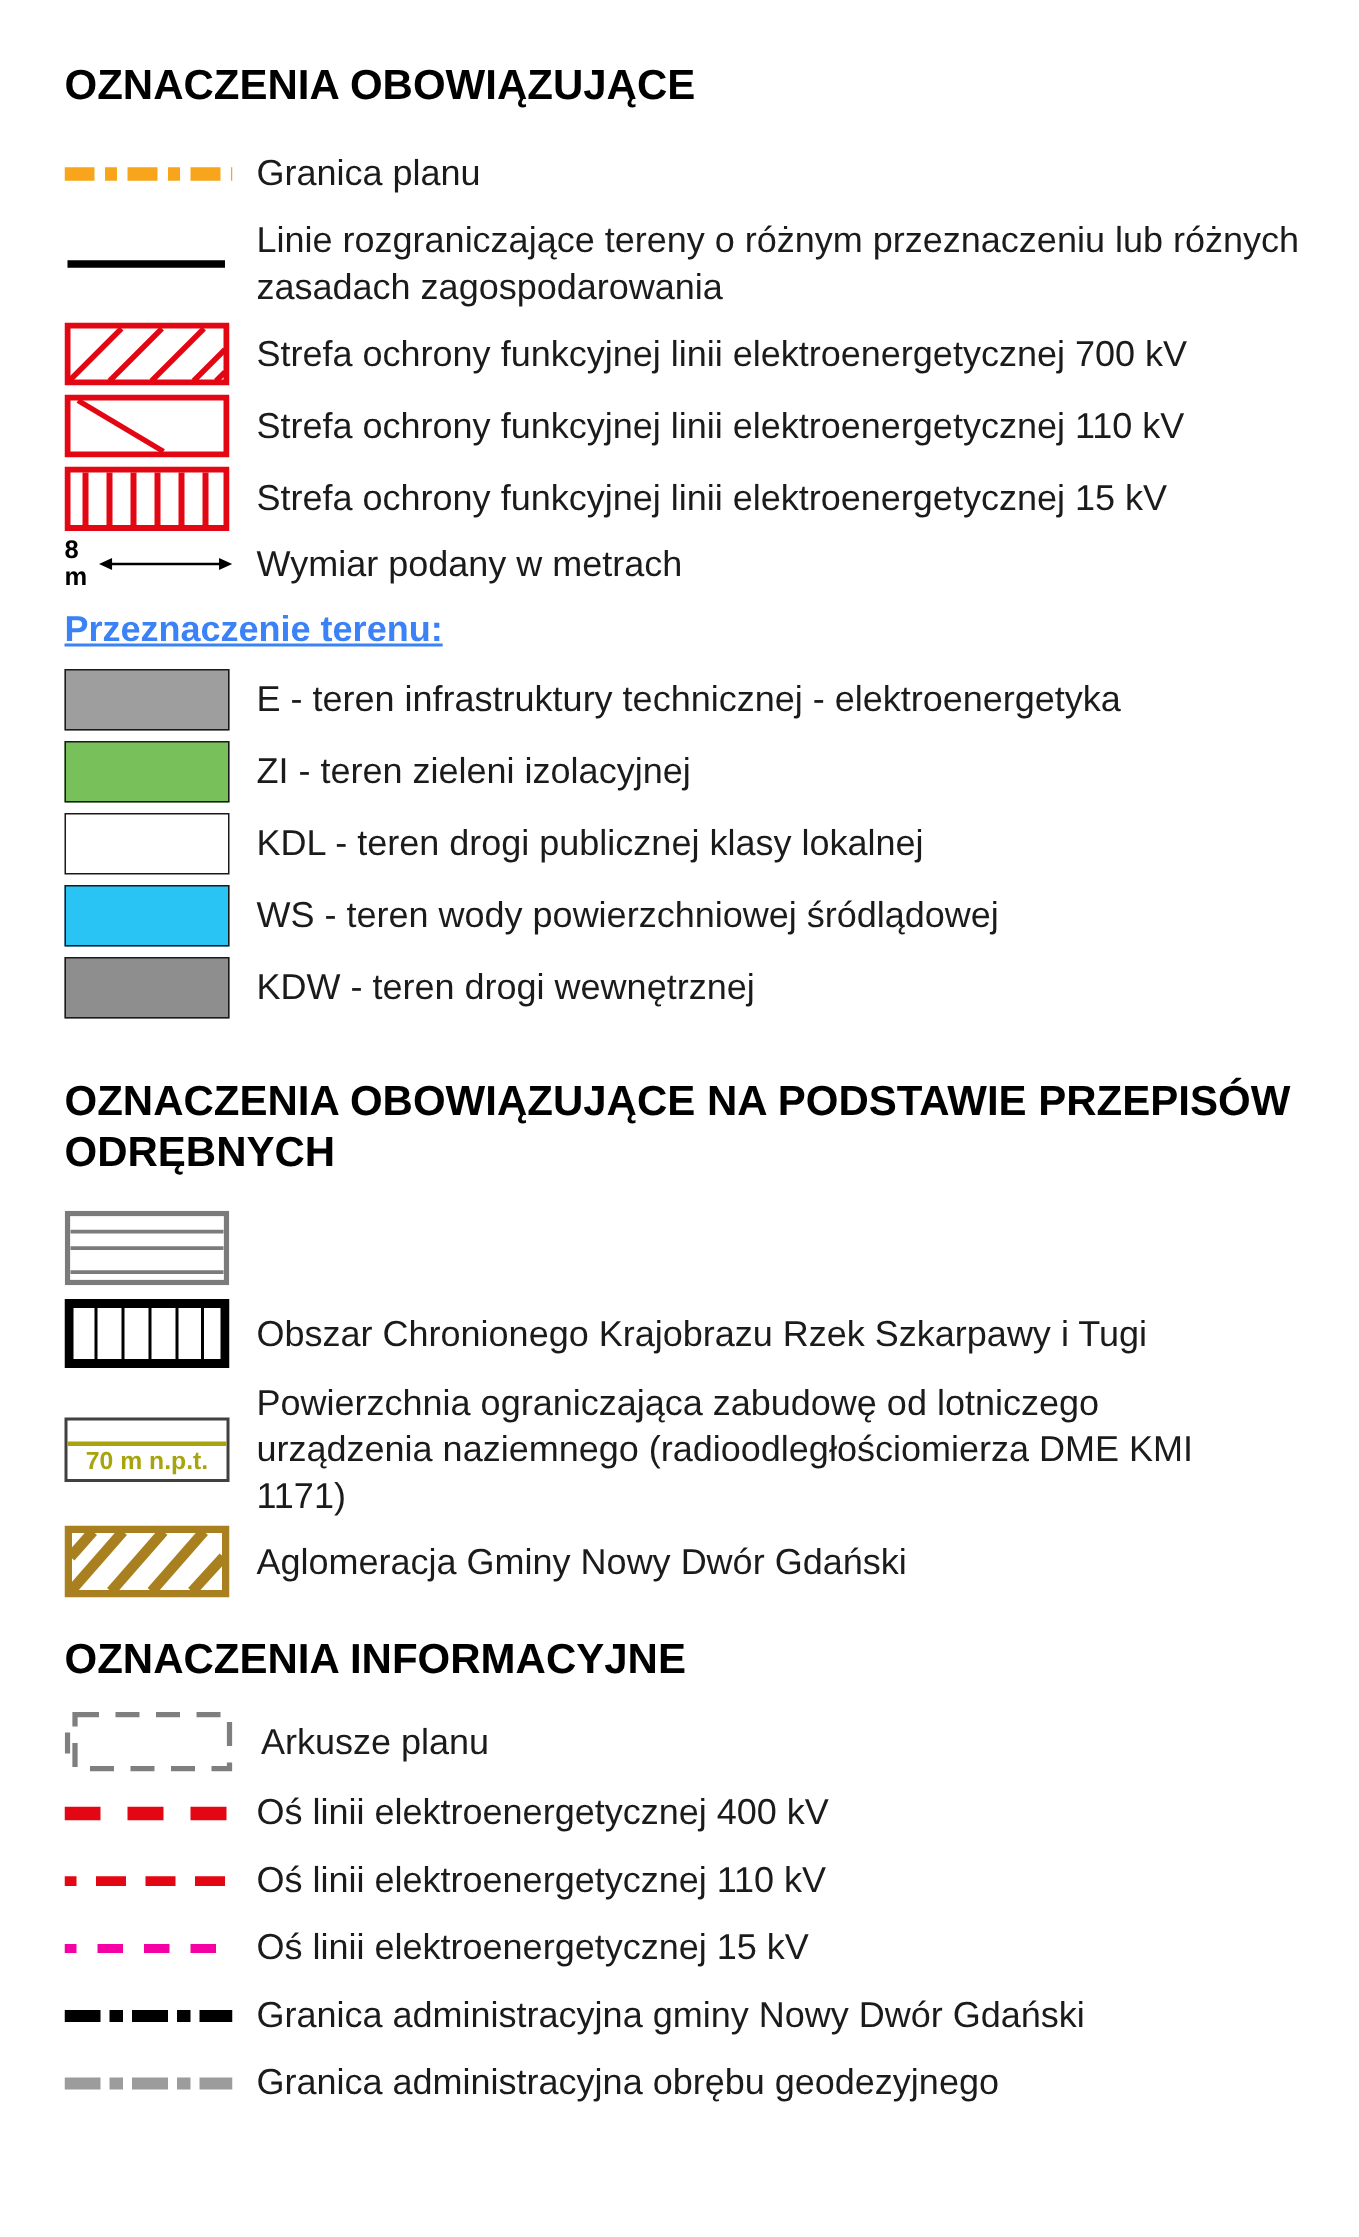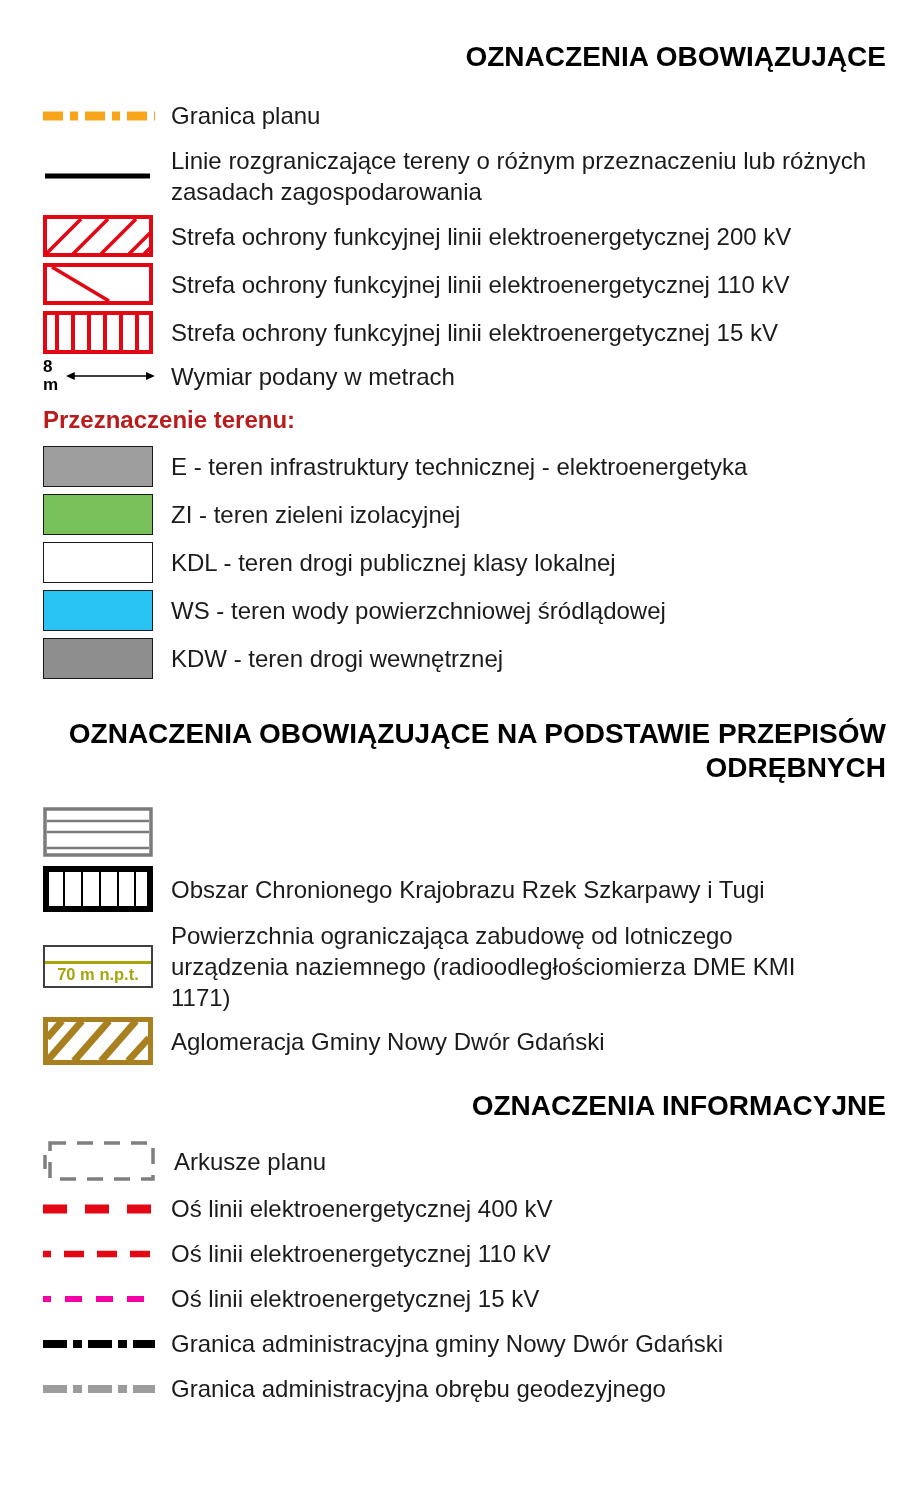--- a/index.html
+++ b/index.html
@@ -8,25 +8,26 @@
     width: 906px; height: 1491px;
     background: #ffffff;
     font-family: "Liberation Sans", sans-serif;
     color: #1b1b1b;
     overflow: hidden;
   }
   .legend { padding: 40px 20px 0 43px; }
 
   .sec-title {
     font-size: 28px; line-height: 34px; font-weight: bold; color: #000;
-    margin: 0; max-width: 845px; text-align: right;
+    margin: 0; max-width: 845px;
   }
   .sub-title {
-    font-size: 24px; line-height: 28px; font-weight: bold; color: #b91c1c;
+    font-size: 24px; line-height: 28px; font-weight: bold; color: #3b82f6;
     margin: 0;
+    text-decoration: underline;
   }
 
   .row { display: flex; align-items: center; }
   .sym { flex: 0 0 112px; margin-right: 16px; display: flex; align-items: center; }
   .lbl { font-size: 24px; line-height: 31px; max-width: 712px; }
   .lbl-narrow { max-width: 640px; }
 
   .swatch { width: 110px; height: 41px; border: 1px solid #1a1a1a; }
   .sw-e   { background: #9E9E9E; }
   .sw-r   { background: #FFFF00; }
@@ -76,21 +77,21 @@
         <rect x="2" y="2" width="106" height="38" fill="#ffffff" stroke="#E30613" stroke-width="4"></rect>
         <g stroke="#E30613" stroke-width="3.6">
           <line x1="3" y1="39" x2="38" y2="4"></line>
           <line x1="30" y1="39" x2="65" y2="4"></line>
           <line x1="58" y1="39" x2="93" y2="4"></line>
           <line x1="86" y1="39" x2="107" y2="18"></line>
           <line x1="101" y1="39" x2="107" y2="33"></line>
         </g>
       </svg>
     </div>
-    <div class="lbl">Strefa ochrony funkcyjnej linii elektroenergetycznej 200 kV</div>
+    <div class="lbl">Strefa ochrony funkcyjnej linii elektroenergetycznej 700 kV</div>
   </div>
 
   <div class="row" style="margin-top:6px">
     <div class="sym">
       <svg width="110" height="42" viewBox="0 0 110 42">
         <rect x="2" y="2" width="106" height="38" fill="#ffffff" stroke="#E30613" stroke-width="4"></rect>
         <line x1="9" y1="4" x2="66" y2="38" stroke="#E30613" stroke-width="3.6"></line>
       </svg>
     </div>
     <div class="lbl">Strefa ochrony funkcyjnej linii elektroenergetycznej 110 kV</div>

